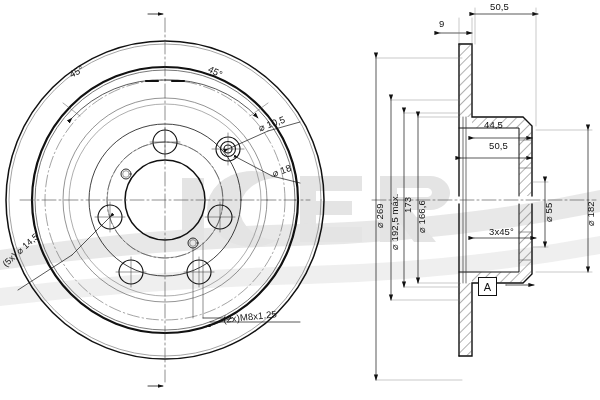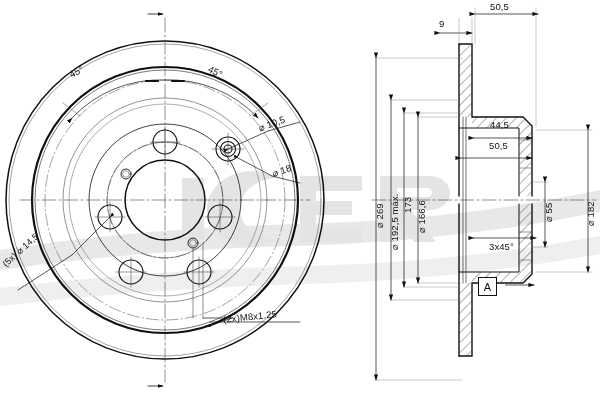--- a/index.html
+++ b/index.html
@@ -247,27 +247,27 @@
 
   <div class="lbl" style="left:272px;top:165px;transform:rotate(-20deg);">⌀ 18</div>
 
   <div class="lbl sm" style="left:4px;top:260px;transform:rotate(-42deg);transform-origin:0 50%;">(5x) ⌀ 14,5</div>
 
   <div class="lbl" style="left:223px;top:311px;transform:rotate(-6deg);">(2x)M8x1.25</div>
 
   <div class="lbl" style="left:439px;top:18px;">9</div>
   <div class="lbl" style="left:490px;top:1px;">50,5</div>
 
-  <div class="lbl" style="left:484px;top:119px;margin-left:6px;">44,5</div>
+  <div class="lbl" style="left:484px;top:119px;">44,5</div>
   <div class="lbl" style="left:489px;top:140px;">50,5</div>
 
   <div class="lbl vert" style="left:374px;top:228px;transform:rotate(-90deg);">⌀ 269</div>
   <div class="lbl vert" style="left:389px;top:250px;transform:rotate(-90deg);">⌀ 192,5 máx.</div>
   <div class="lbl vert" style="left:402px;top:213px;transform:rotate(-90deg);">173</div>
   <div class="lbl vert" style="left:416px;top:233px;transform:rotate(-90deg);">⌀ 166,6</div>
   <div class="lbl vert" style="left:543px;top:222px;transform:rotate(-90deg);">⌀ 55</div>
   <div class="lbl vert" style="left:585px;top:226px;transform:rotate(-90deg);">⌀ 182</div>
 
-  <div class="lbl" style="left:489px;top:241px;">3x45°</div>
+  <div class="lbl" style="left:489px;top:226px;">3x45°</div>
 
   <div class="datum" style="left:478px;top:277px;">A</div>
 
 </div>
 
 </body></html>

